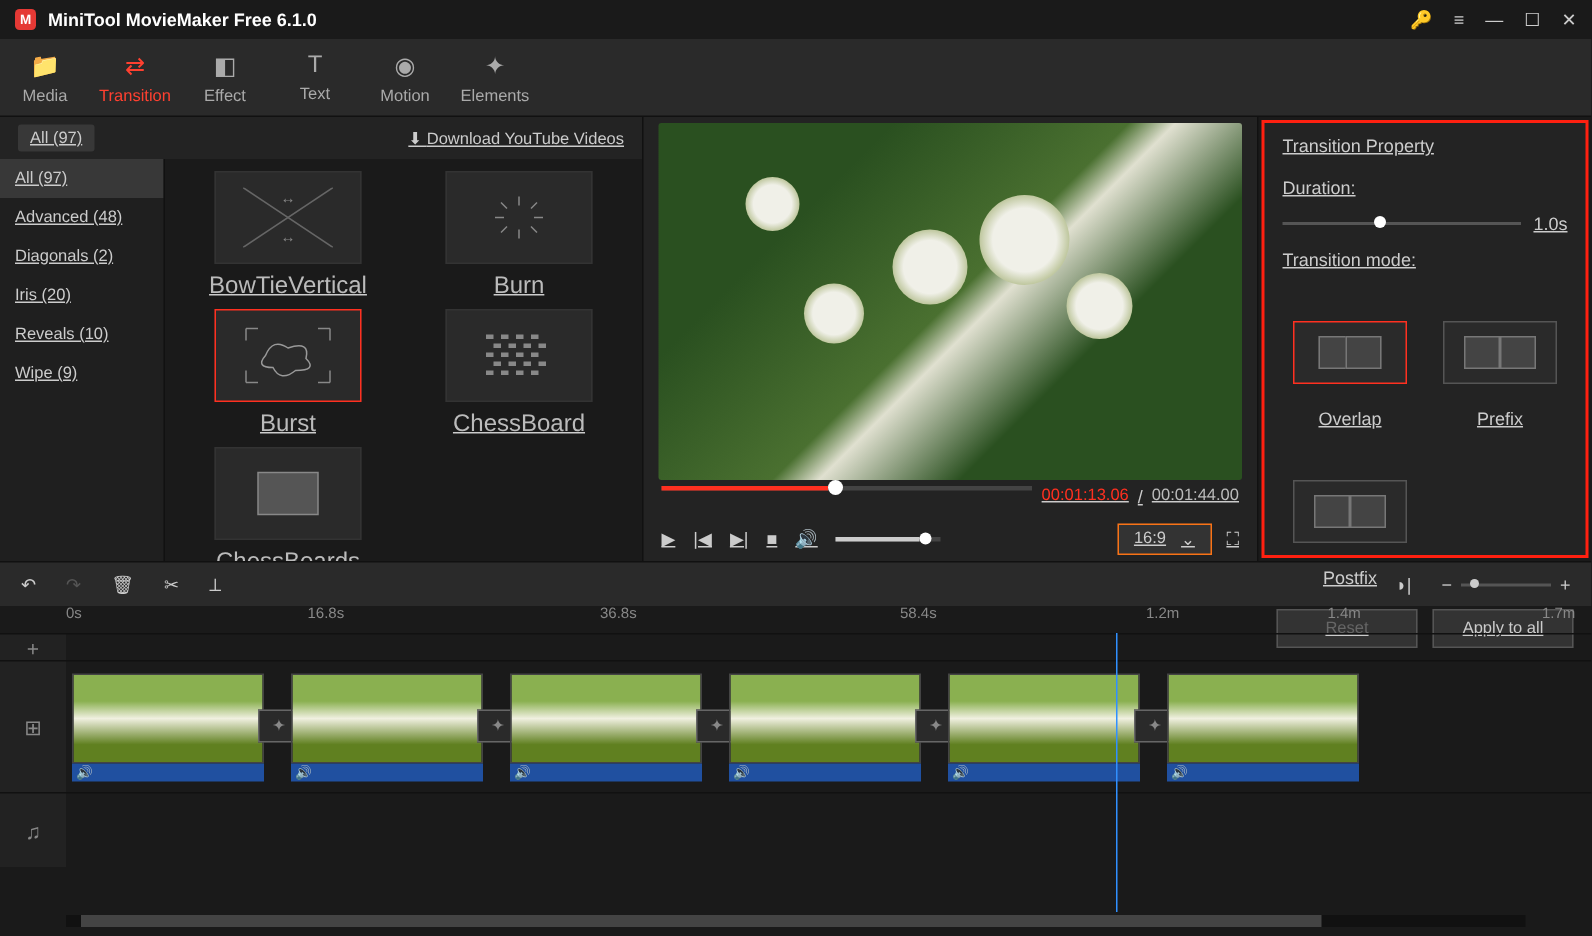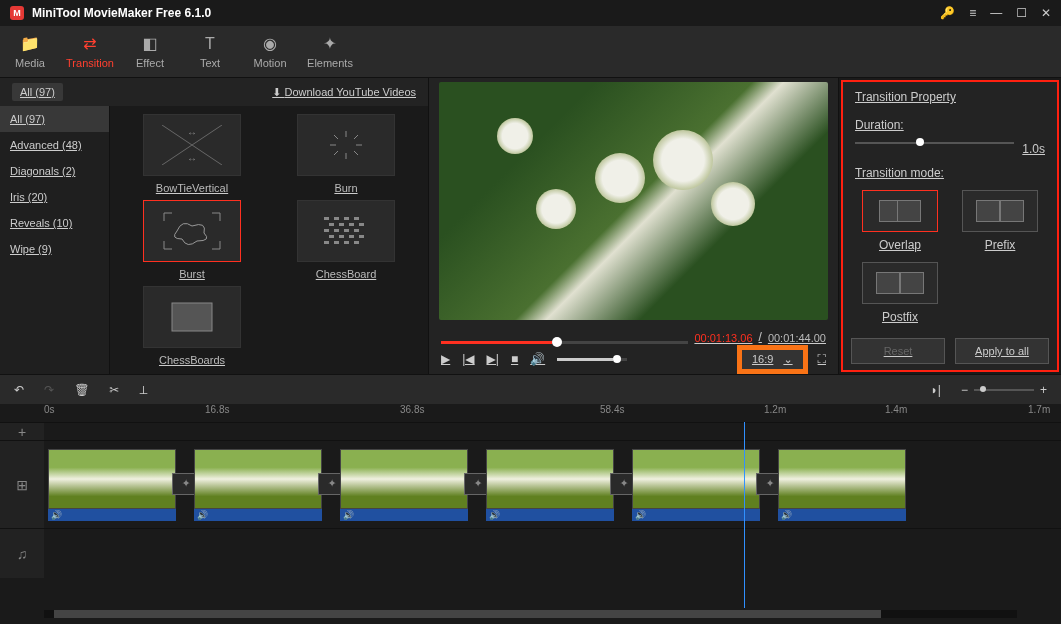--- a/index.html
+++ b/index.html
@@ -22,49 +22,49 @@
 .download-bar { height: 28px; display: flex; align-items: center; justify-content: space-between; padding: 0 12px; background: #232323; font-size: 11px; }
 .download-bar .left-txt { background: #383838; padding: 3px 8px; border-radius: 2px; }
 .left-content { display: flex; flex: 1; overflow: hidden; }
 .category-list { width: 110px; background: #1f1f1f; border-right: 1px solid #111; overflow: auto; }
 .category-item { padding: 7px 10px; font-size: 11px; cursor: pointer; }
 .category-item.active { background: #383838; }
 .thumbs { flex: 1; display: grid; grid-template-columns: repeat(2, 1fr); gap: 6px; padding: 8px; overflow: auto; background: #1a1a1a; }
 .thumb-cell { display: flex; flex-direction: column; align-items: center; gap: 6px; }
 .thumb-box { width: 98px; height: 62px; background: #2a2a2a; border: 1px solid #333; display: flex; align-items: center; justify-content: center; color: #888; }
 .thumb-box.selected { border: 1px solid #ff3020; }
-.thumb-label { font-size: 11px; color: #bbb; text-align: center; }
+.thumb-label { font-size: 16px; color: #bbb; text-align: center; }
 
 .center { flex: 1; background: #232323; display: flex; flex-direction: column; border-left: 1px solid #111; border-right: 1px solid #111; }
 .player-header { height: 30px; display: flex; align-items: center; justify-content: space-between; padding: 0 12px; font-size: 12px; }
 .player-header-right { display: flex; gap: 16px; }
 .hdr-btn { display: flex; align-items: center; gap: 4px; cursor: pointer; }
 .preview { flex: 1; margin: 4px 10px; background: linear-gradient(135deg, #2a5020 25%, #4a7030 50%, #e0e0d0 55%, #2a5020 70%); border-radius: 2px; position: relative; }
 .flower { position: absolute; width: 50px; height: 50px; background: radial-gradient(circle, #f0f0e8 50%, #c0c8a0 70%); border-radius: 50%; }
-.timebar { height: 20px; display: flex; align-items: flex-end; padding: 0 12px; gap: 6px; }
+.timebar { height: 20px; display: flex; align-items: flex-start; padding: 0 12px; gap: 6px; }
 .progress { flex: 1; height: 3px; background: #444; position: relative; }
 .progress-fill { position: absolute; left: 0; height: 100%; width: 45%; background: #ff3020; }
 .progress-knob { position: absolute; left: 45%; top: -4px; width: 10px; height: 10px; border-radius: 50%; background: #fff; }
 .time-cur { color: #ff3020; font-size: 11px; }
 .time-total { color: #bbb; font-size: 11px; }
 .controls { height: 30px; display: flex; align-items: center; padding: 0 12px; gap: 12px; }
 .controls-right { margin-left: auto; display: flex; gap: 10px; align-items: center; }
-.ratio-select { background: #333; border: 5px solid #f97316; color: #ccc; padding: 3px 10px; font-size: 11px; display: flex; gap: 10px; }
+.ratio-select { background: #333; border: 1px solid #f97316; color: #ccc; padding: 3px 10px; font-size: 11px; display: flex; gap: 10px; }
 .vol-slider { width: 70px; height: 3px; background: #444; position: relative; }
 .vol-fill { height: 100%; background: #ccc; width: 80%; }
 .vol-knob { position: absolute; left: 80%; top: -3px; width: 8px; height: 8px; border-radius: 50%; background: #fff; }
 
 .right { width: 218px; background: #232323; border: 2px solid #ff2010; margin: 2px; display: flex; flex-direction: column; }
 .right-header { padding: 8px 12px; font-size: 12px; }
 .right-body { padding: 6px 12px; display: flex; flex-direction: column; gap: 10px; }
-.dur-row { display: flex; gap: 8px; }
+.dur-row { display: flex; align-items: center; gap: 8px; }
 .dur-slider { flex: 1; height: 2px; background: #555; position: relative; }
 .dur-knob { position: absolute; left: 38%; top: -4px; width: 8px; height: 8px; border-radius: 50%; background: #fff; }
 .mode-grid { display: grid; grid-template-columns: 1fr 1fr; gap: 10px; }
-.mode-cell { display: flex; flex-direction: column; align-items: center; gap: 6px; }
+.mode-cell { display: flex; flex-direction: column; align-items: center; gap: 16px; margin-top: 24px; }
 .mode-box { width: 76px; height: 42px; background: #2a2a2a; border: 1px solid #555; display: flex; align-items: center; justify-content: center; padding: 6px; }
 .mode-box.selected { border: 1px solid #ff3020; }
 .mode-inner { display: flex; gap: -2px; }
 .mode-rect { width: 24px; height: 22px; border: 1px solid #777; background: #444; }
 .right-footer { margin-top: auto; display: flex; gap: 10px; padding: 8px; }
 .btn { flex: 1; padding: 6px; text-align: center; background: #333; border: 1px solid #555; font-size: 11px; cursor: pointer; }
 .btn.disabled { color: #666; }
 
 .timeline-tools { height: 30px; background: #2a2a2a; display: flex; align-items: center; padding: 0 14px; gap: 20px; border-top: 1px solid #111; }
 .timeline-tools .spacer { flex: 1; }

